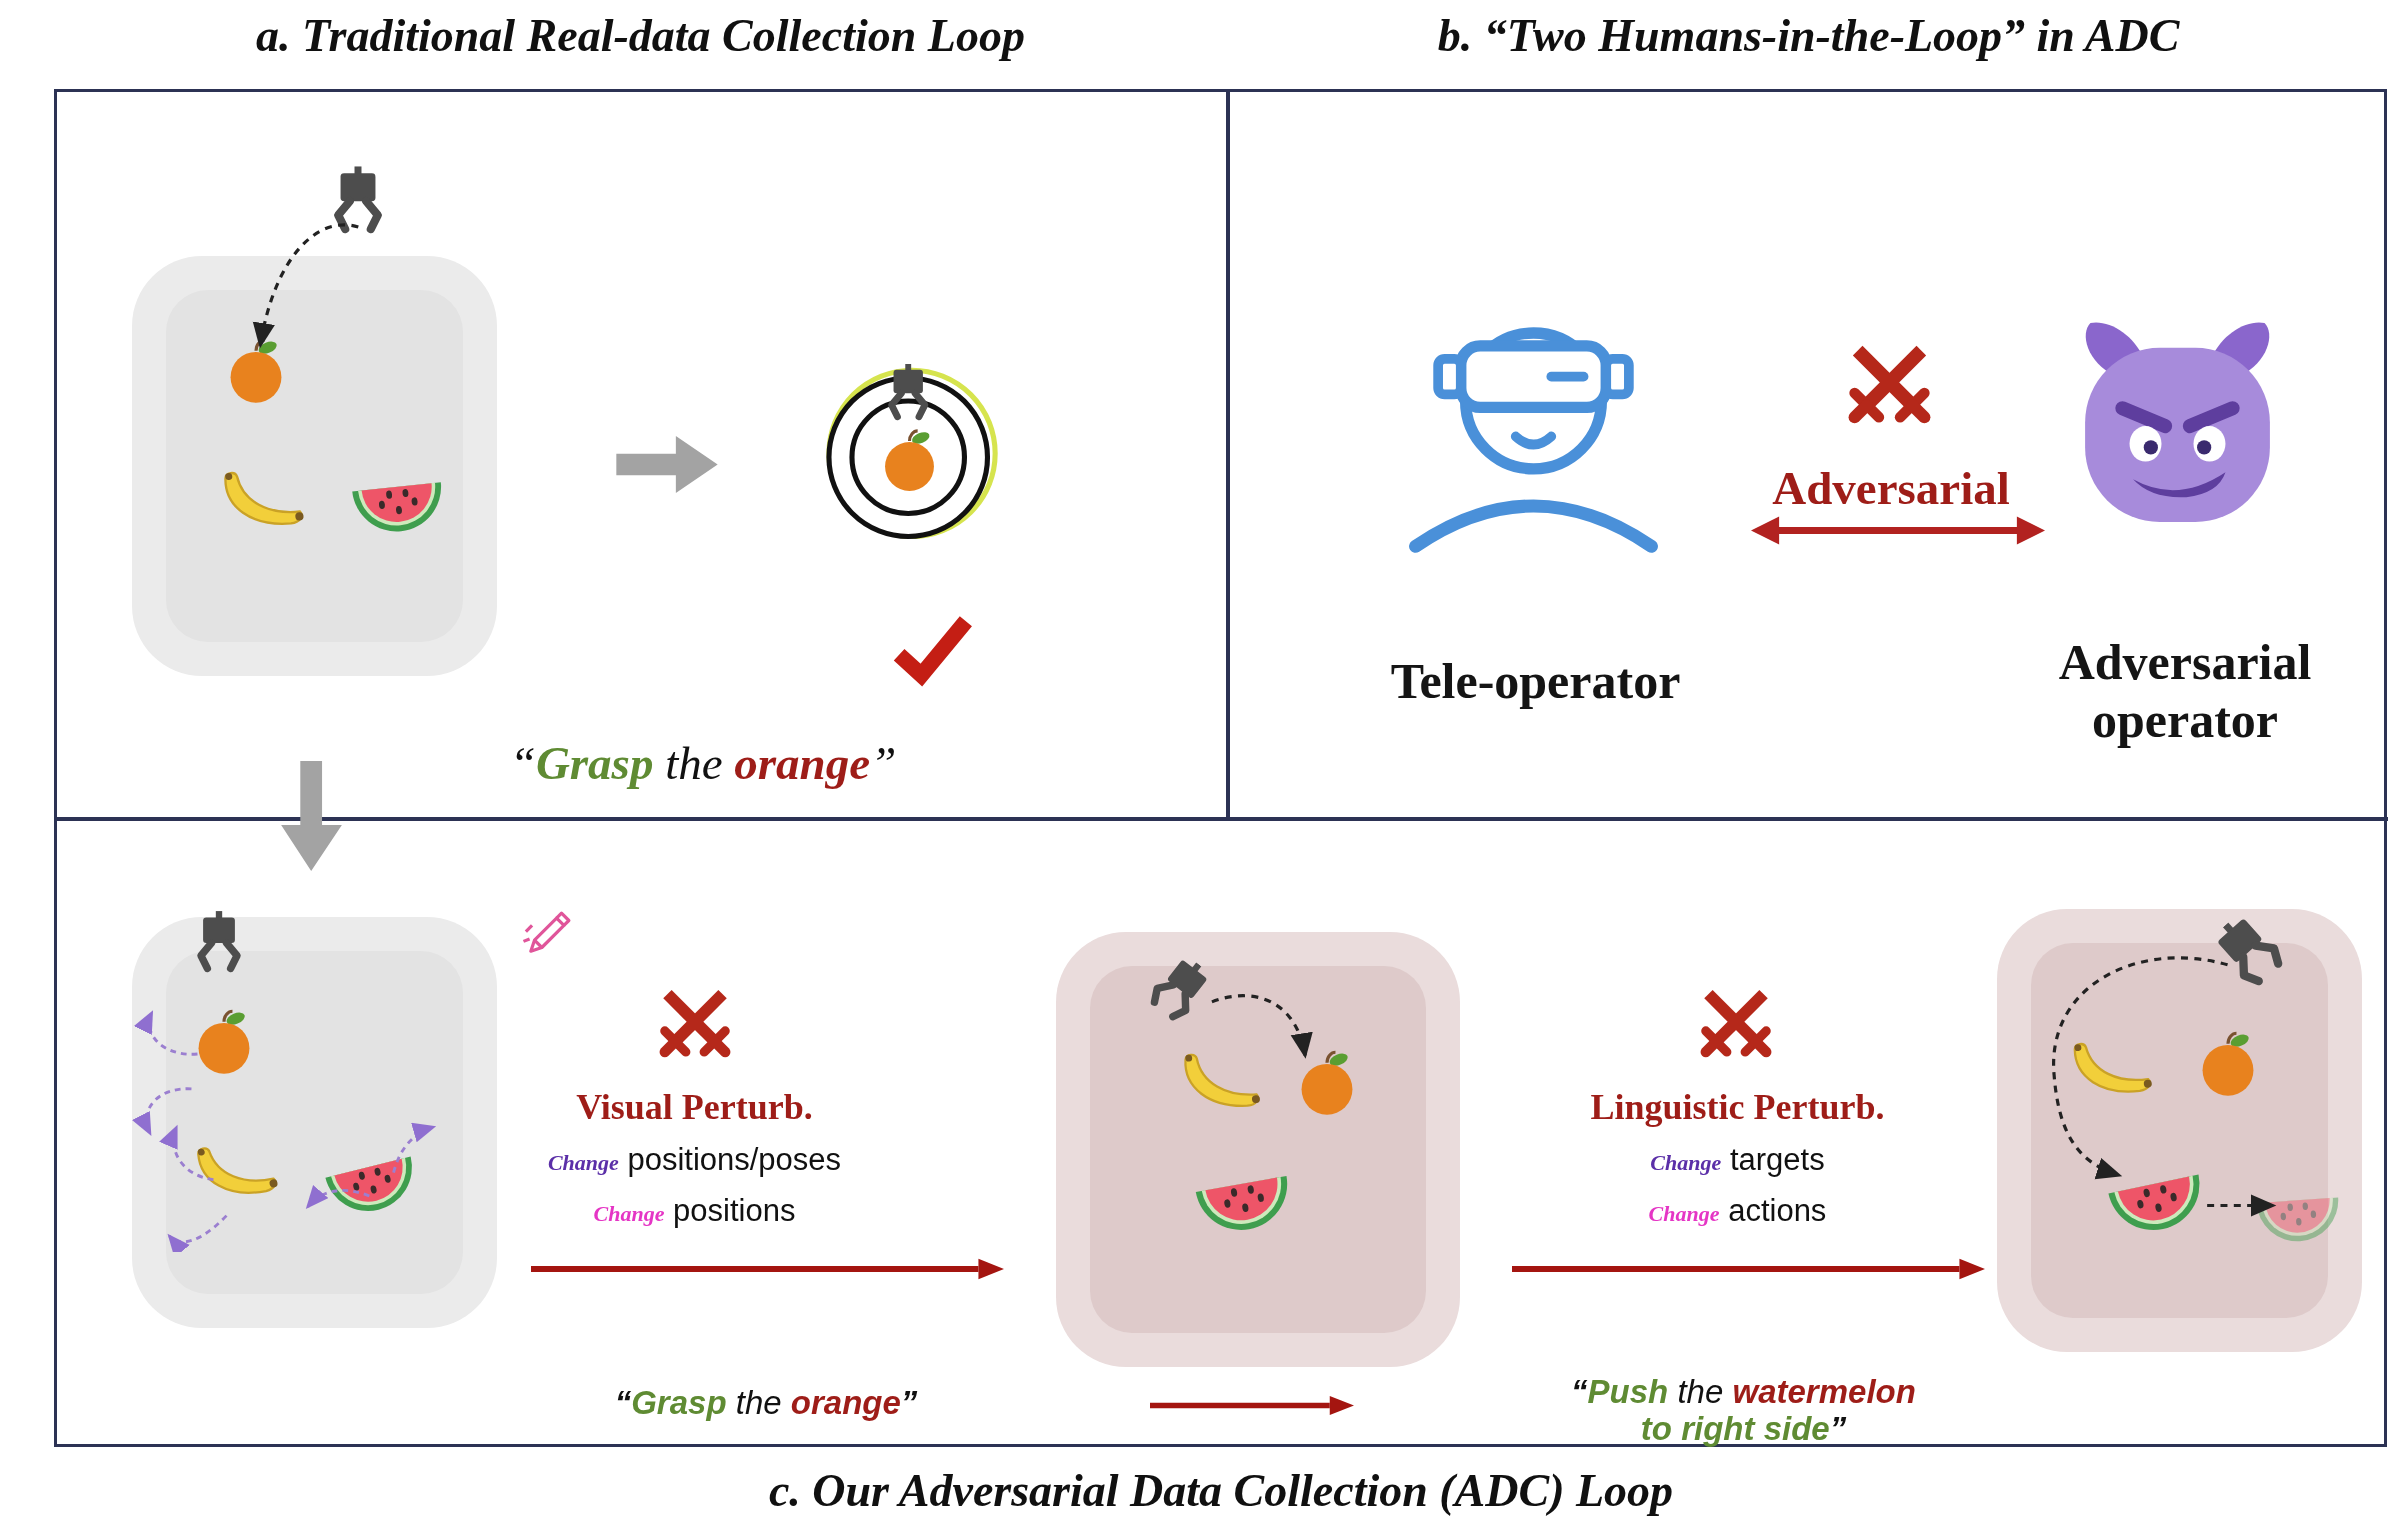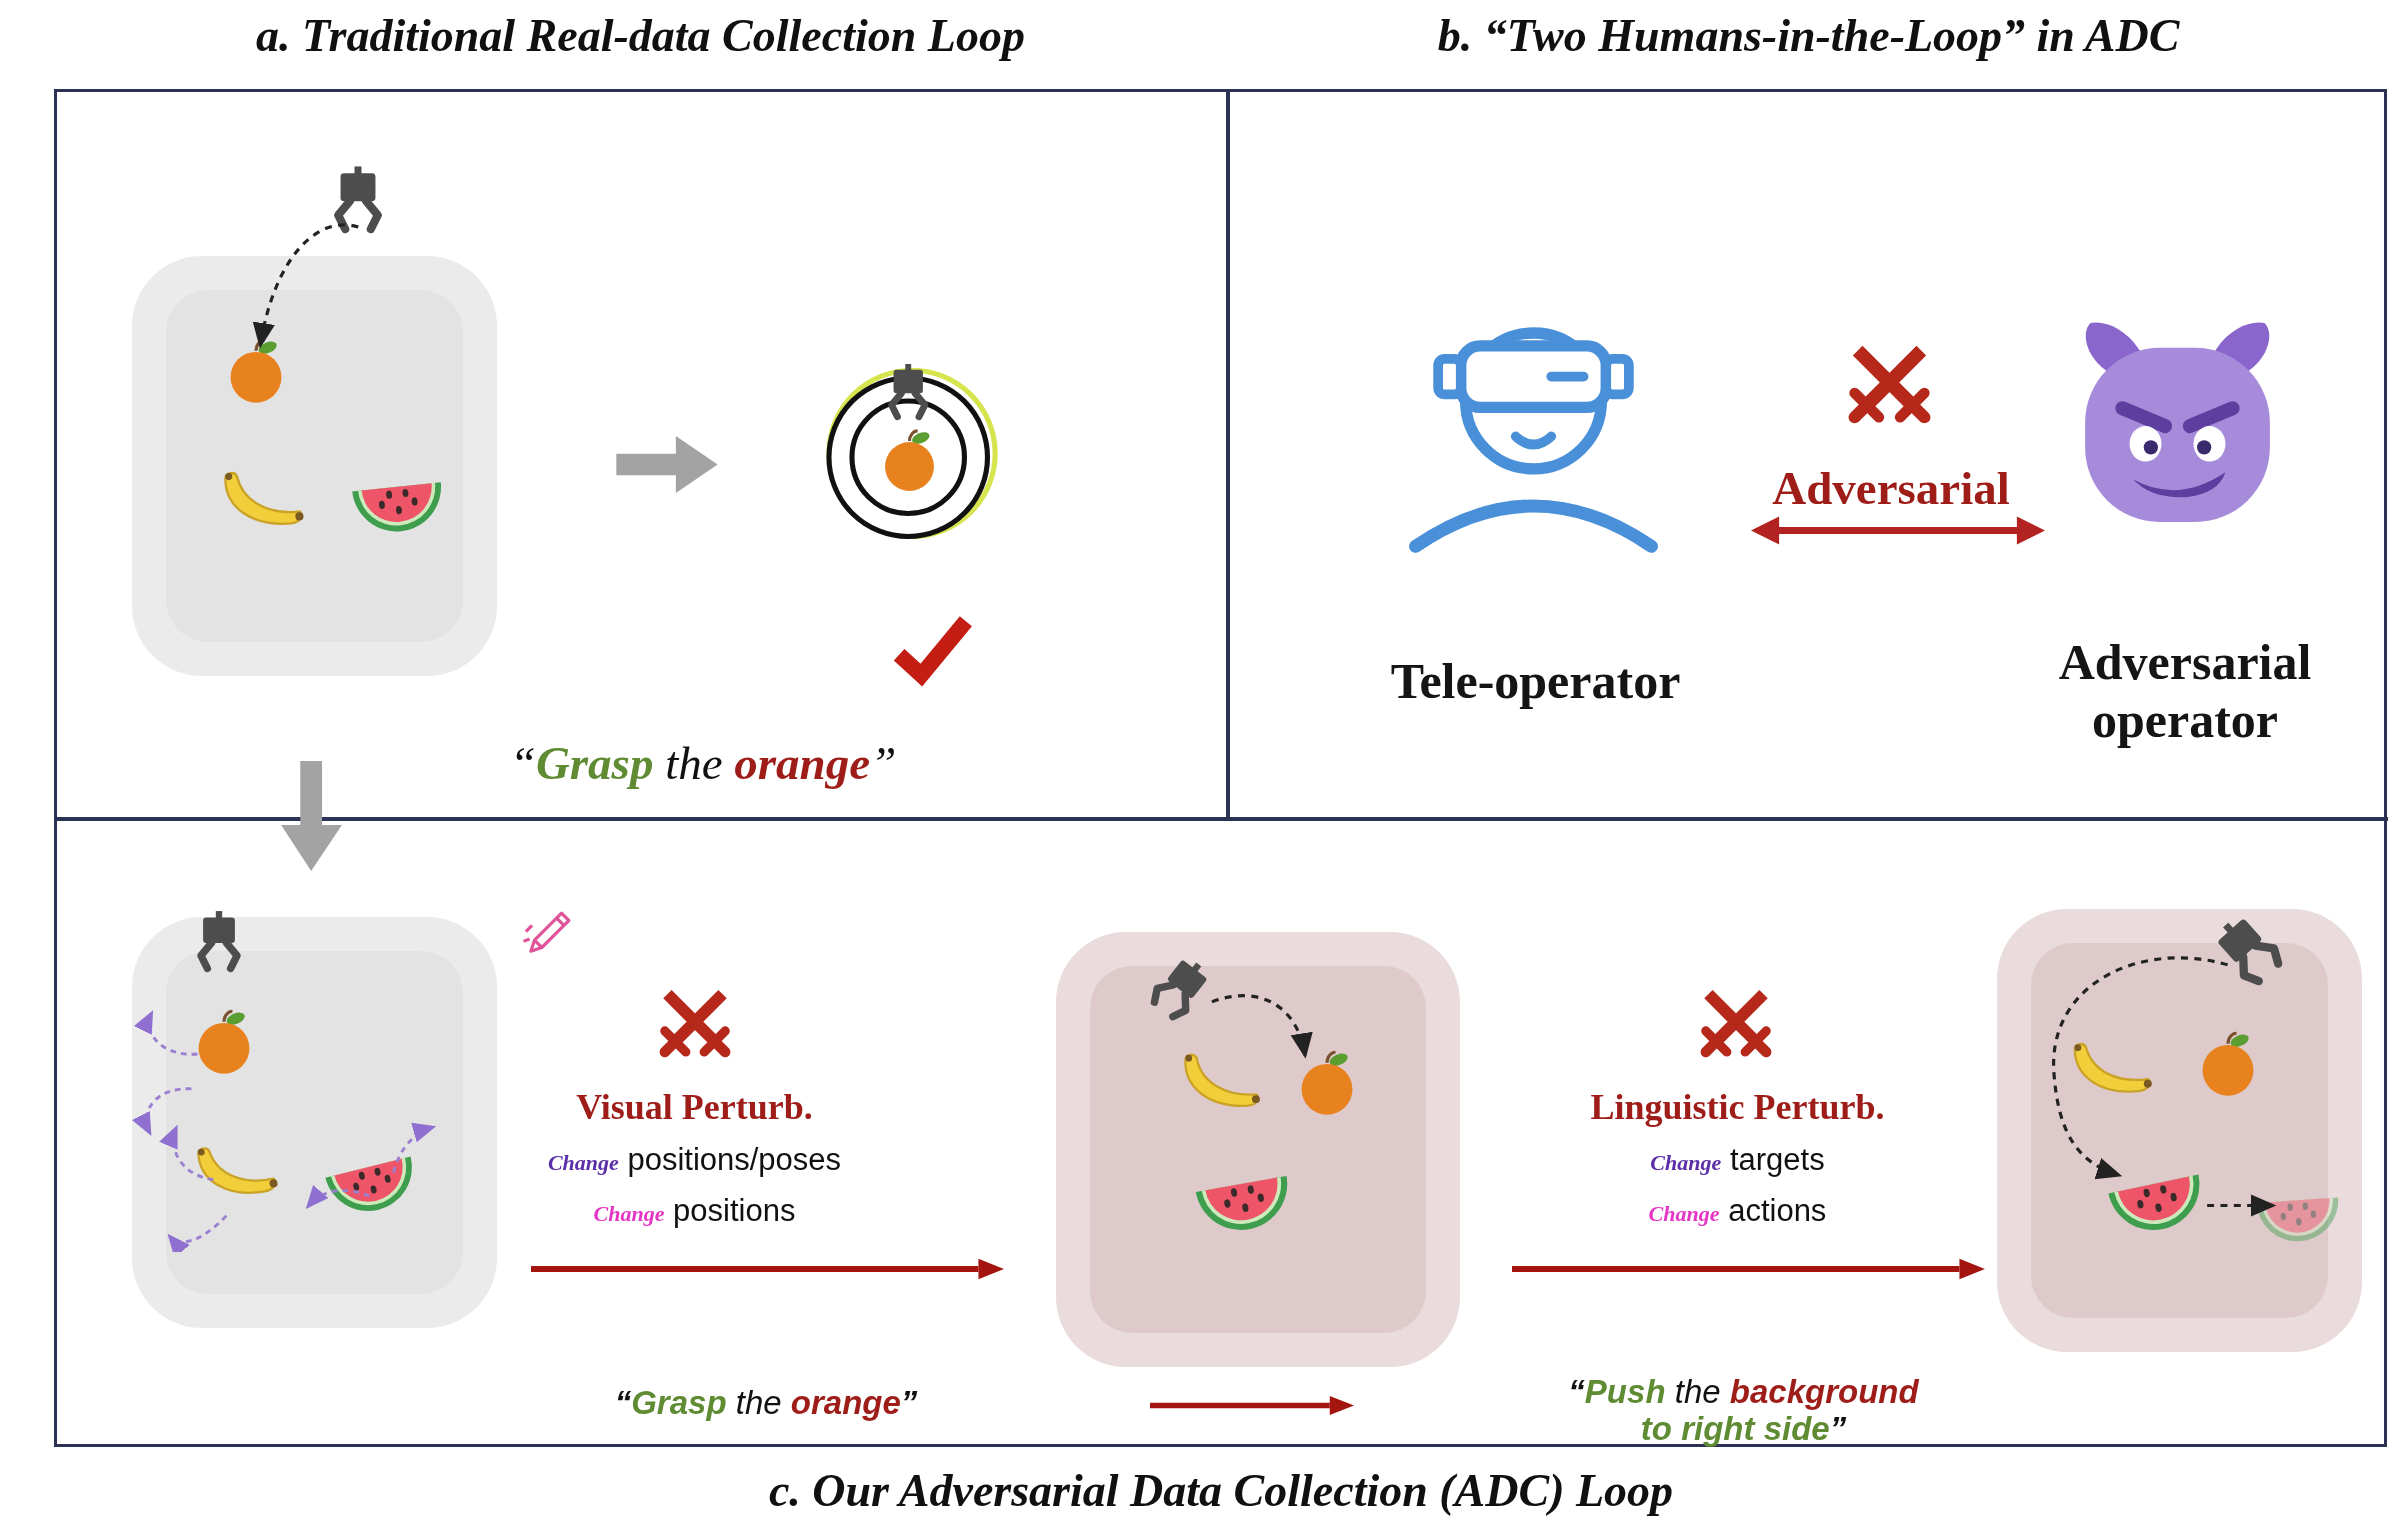--- a/index.html
+++ b/index.html
@@ -349,21 +349,21 @@
     </svg>
   <svg class="icon faded" style="left:2253px;top:1183px;width:91px;height:69px;transform:rotate(-4deg)" viewBox="0 0 142 108" width="91" height="69">
       <use href="#sym-melon"></use>
     </svg>
   <svg class="arrow" style="left:2202px;top:1189px;width:89px;height:33px" viewBox="0 0 140 52">
     <path d="M8,26 L112,26" stroke="#222" stroke-width="5" fill="none" stroke-dasharray="11 10" marker-end="url(#mk-black)"></path>
   </svg>
 
   <div class="caption-sans" style="left:1485px;top:1374px;width:517px">
     <div>
-      <span>“</span><span class="verb-green">Push</span><span class="mid"> the </span><span class="obj-red">background</span>
+      <span>“</span><span class="verb-green">Push</span><span class="mid"> the </span><span class="obj-red">watermelon</span>
     </div>
     <div>
       <span class="verb-green">to right side</span><span>”</span>
     </div>
   </div>
 
 </div>
 
 
 </body></html>

